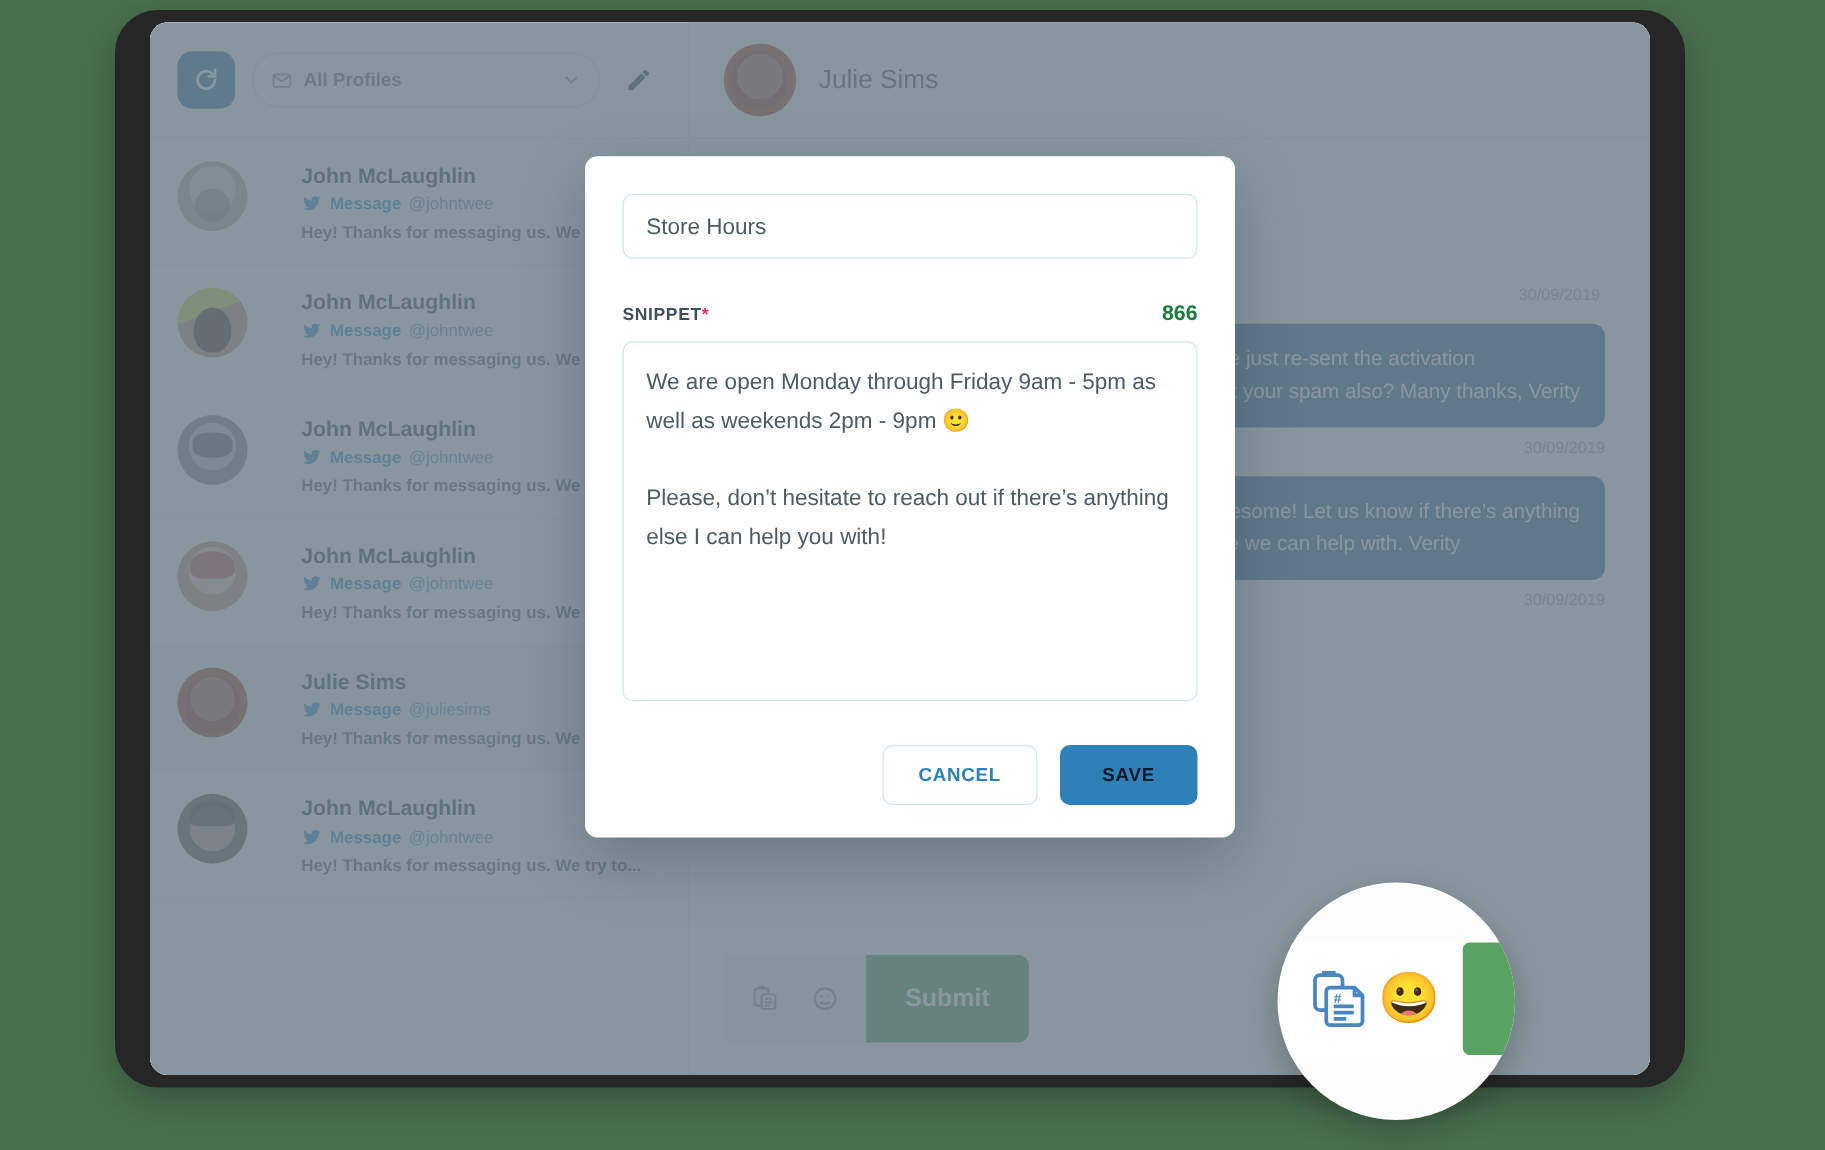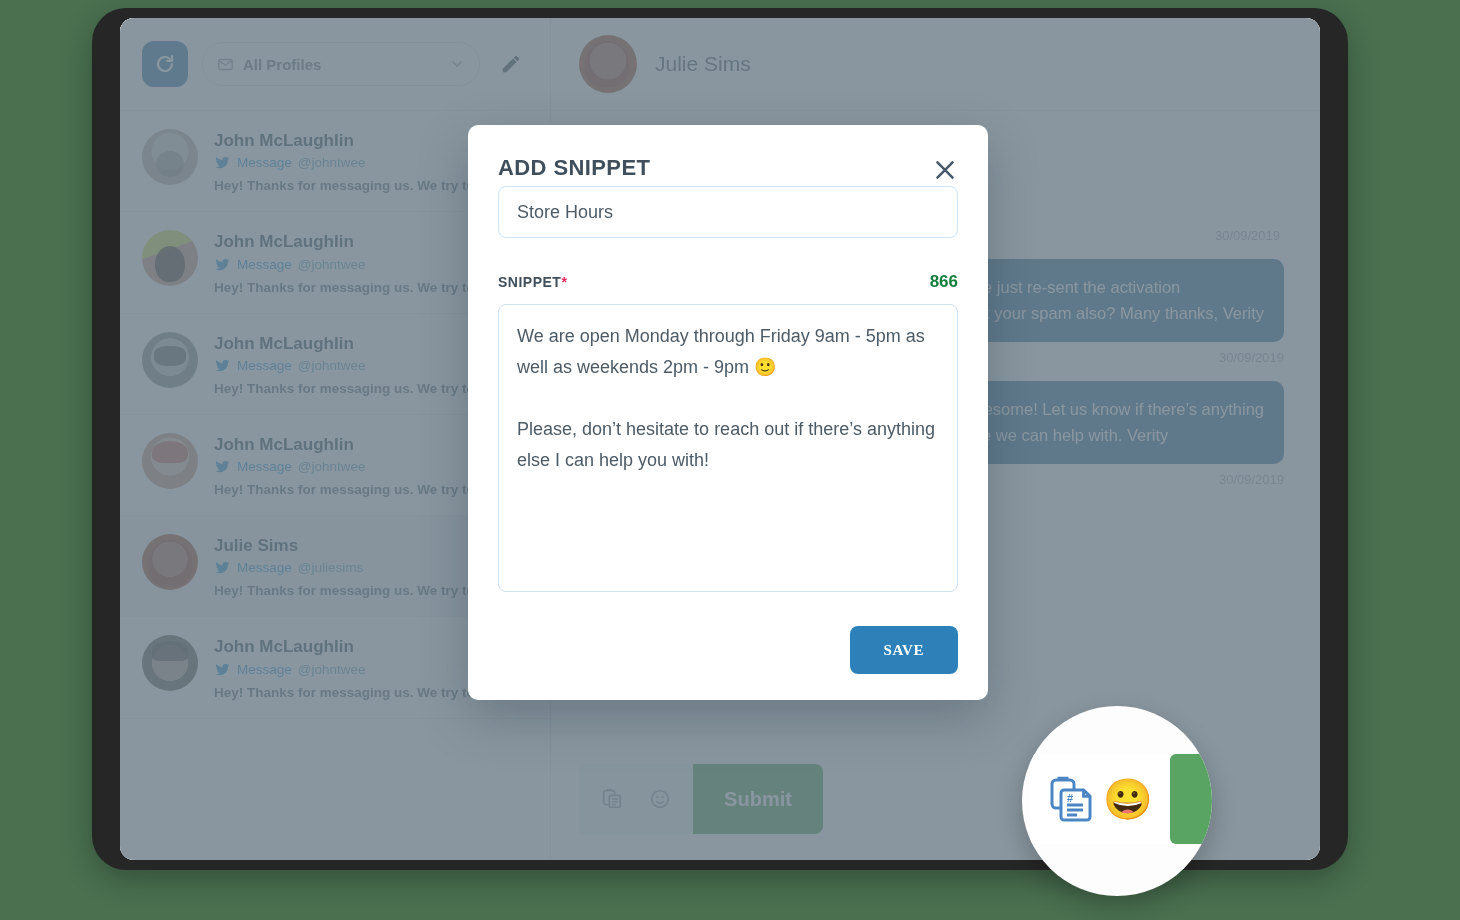--- a/index.html
+++ b/index.html
@@ -54,30 +54,30 @@
   .conv-item{
     display:flex;gap:16px;padding:18px 22px;border-bottom:1px solid #edf0f2;
     cursor:pointer;align-items:flex-start;
   }
   .conv-item.active{background:#f5f7f9;}
   .avatar{
     width:56px;height:56px;border-radius:50%;flex:none;overflow:hidden;
     position:relative;background:#c9d1d6;
   }
   .avatar .face{position:absolute;inset:0;}
-  .conv-body{min-width:0;flex:1;padding-top:1px;}
+  .conv-body{min-width:0;flex:1;padding-top:1px;margin-left:27px;}
   .conv-name{
     font-size:17px;font-weight:700;color:#465a68;line-height:1.25;
     white-space:nowrap;
   }
   .conv-meta{
     display:flex;align-items:center;gap:6px;margin-top:3px;font-size:13.5px;
     white-space:nowrap;
   }
-  .conv-meta .m-label{color:#3ba0dd;font-weight:400;}
+  .conv-meta .m-label{color:#3ba0dd;font-weight:700;}
   .conv-meta .m-handle{color:#74a9c7;}
   .conv-preview{
     margin-top:7px;font-size:13.5px;color:#6b7c88;font-weight:700;
     white-space:nowrap;overflow:hidden;text-overflow:clip;
   }
 
   
   .right-col{flex:1;display:flex;flex-direction:column;background:#fff;min-width:0;}
   .chat-header{
     height:92px;flex:none;display:flex;align-items:center;gap:18px;
@@ -142,21 +142,21 @@
     margin-top:12px;width:100%;height:288px;border:1px solid #cfe3f2;border-radius:8px;
     box-sizing:border-box;padding:16px 18px;font-size:18px;color:#4c5b66;line-height:1.72;
     font-family:"Liberation Sans", sans-serif;outline:none;resize:none;background:#fff;
   }
   .modal-actions{display:flex;justify-content:flex-end;gap:18px;margin-top:30px;}
   .btn{
     height:48px;border-radius:8px;font-size:15px;font-weight:700;letter-spacing:.6px;
     cursor:pointer;font-family:"Liberation Sans", sans-serif;
   }
   .btn-cancel{background:#fff;color:#2d81b8;border:1px solid #cfe3f2;padding:0 28px;}
-  .btn-save{background:#2d81b8;color:#ffffff;border:none;padding:0 34px;font-family:Liberation Serif, serif;}
+  .btn-save{background:#2d81b8;color:#0f172a;border:none;padding:0 34px;}
 
   
   .magnifier{
     position:absolute;left:1022px;top:706px;width:190px;height:190px;border-radius:50%;
     background:#fdfdfd;z-index:80;overflow:hidden;
     box-shadow:0 10px 26px rgba(0,0,0,.22);
     display:flex;align-items:center;justify-content:center;
   }
   .mag-inner{
     width:190px;height:190px;position:relative;
@@ -363,40 +363,33 @@
             </div>
             <button class="submit-btn">Submit</button>
           </div>
         </div>
       </div>
 
       <div class="dim"></div>
     </div>
 
     <div class="modal">
-      <div class="modal-head">
-        <h2 class="modal-title">ADD SNIPPET</h2>
-        <button class="close-btn">
-          <svg width="26" height="26" viewBox="0 0 24 24" fill="none" stroke="#46596a" stroke-width="2.3" stroke-linecap="round">
-            <path d="M5 5l14 14M19 5L5 19"></path>
-          </svg>
-        </button>
-      </div>
 
       <input class="text-input" value="Store Hours" style="">
 
       <div class="field-label">
         <span><span>SNIPPET</span><span class="req">*</span></span>
         <span class="char-count">866</span>
       </div>
       <textarea class="textarea" style="">We are open Monday through Friday 9am - 5pm as well as weekends 2pm - 9pm 🙂
 
 Please, don’t hesitate to reach out if there’s anything else I can help you with!</textarea>
 
       <div class="modal-actions">
+        <button class="btn btn-cancel">CANCEL</button>
         <button class="btn btn-save">SAVE</button>
       </div>
     </div>
   </div>
 
   <div class="magnifier">
     <div class="mag-inner">
       <div class="mag-green"></div>
       <div class="mag-card">
         <svg width="48" height="48" viewBox="0 0 24 24" fill="none" stroke="#4a86c4" stroke-width="1.5">

